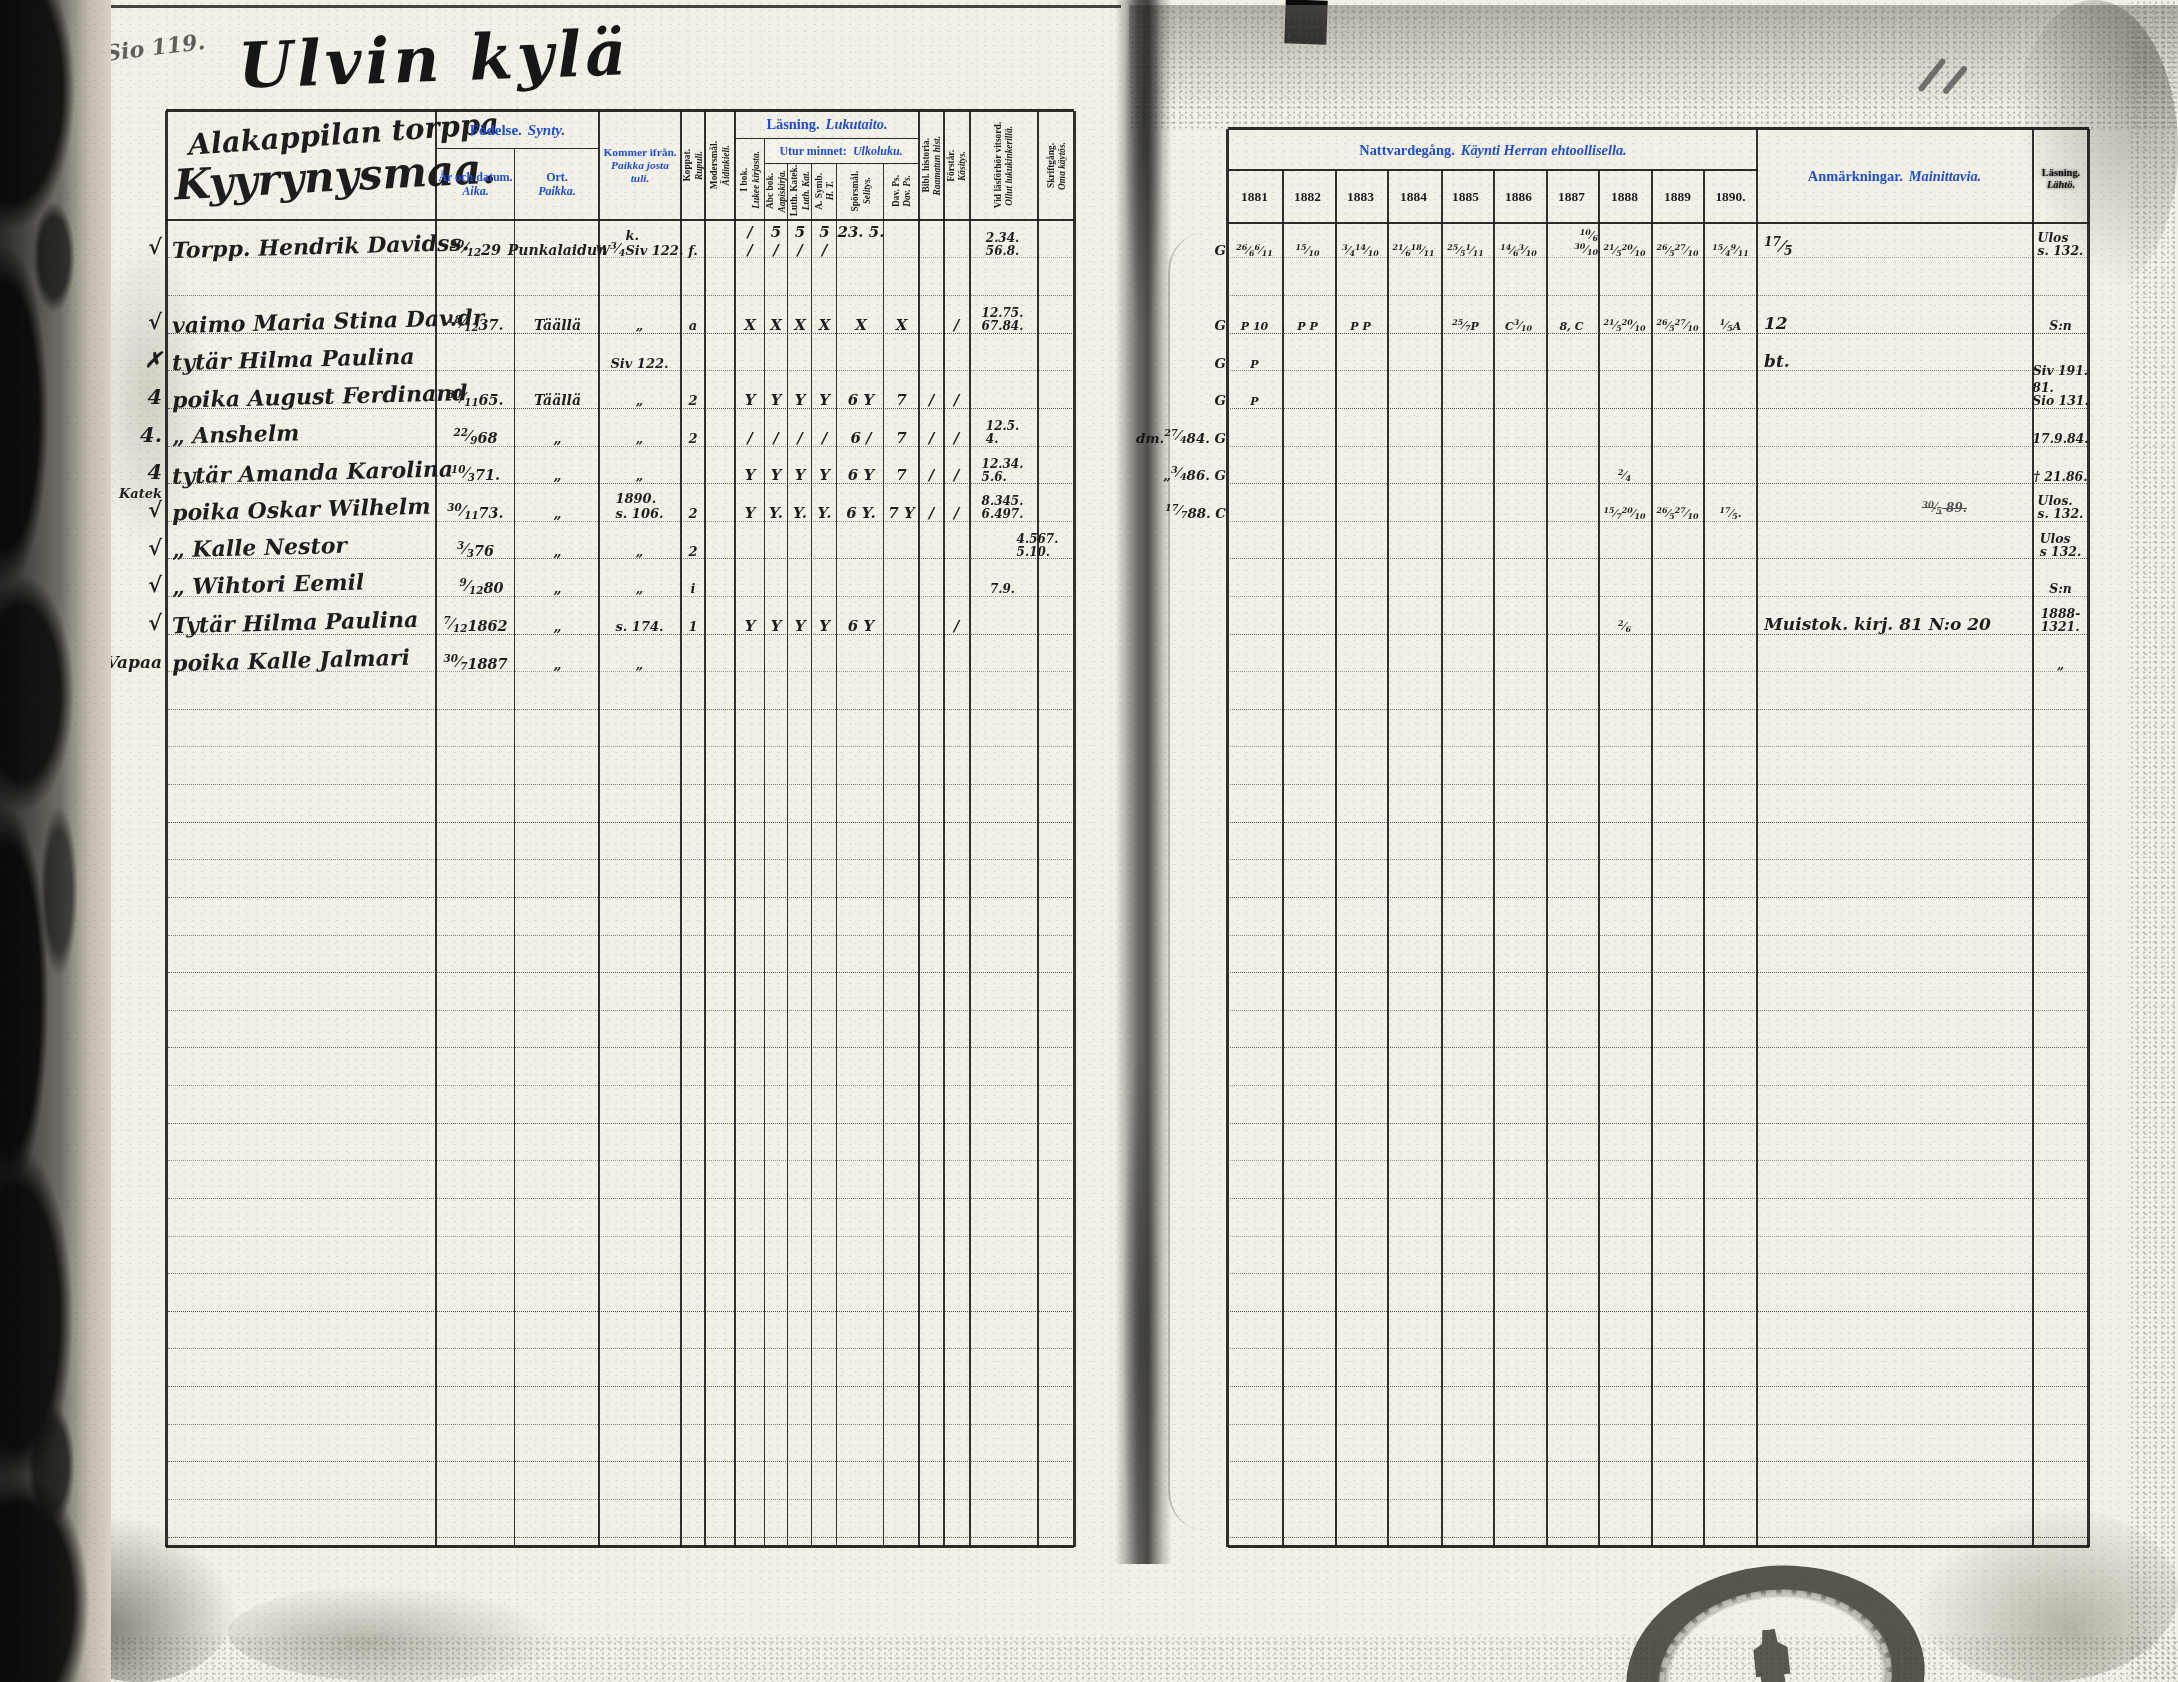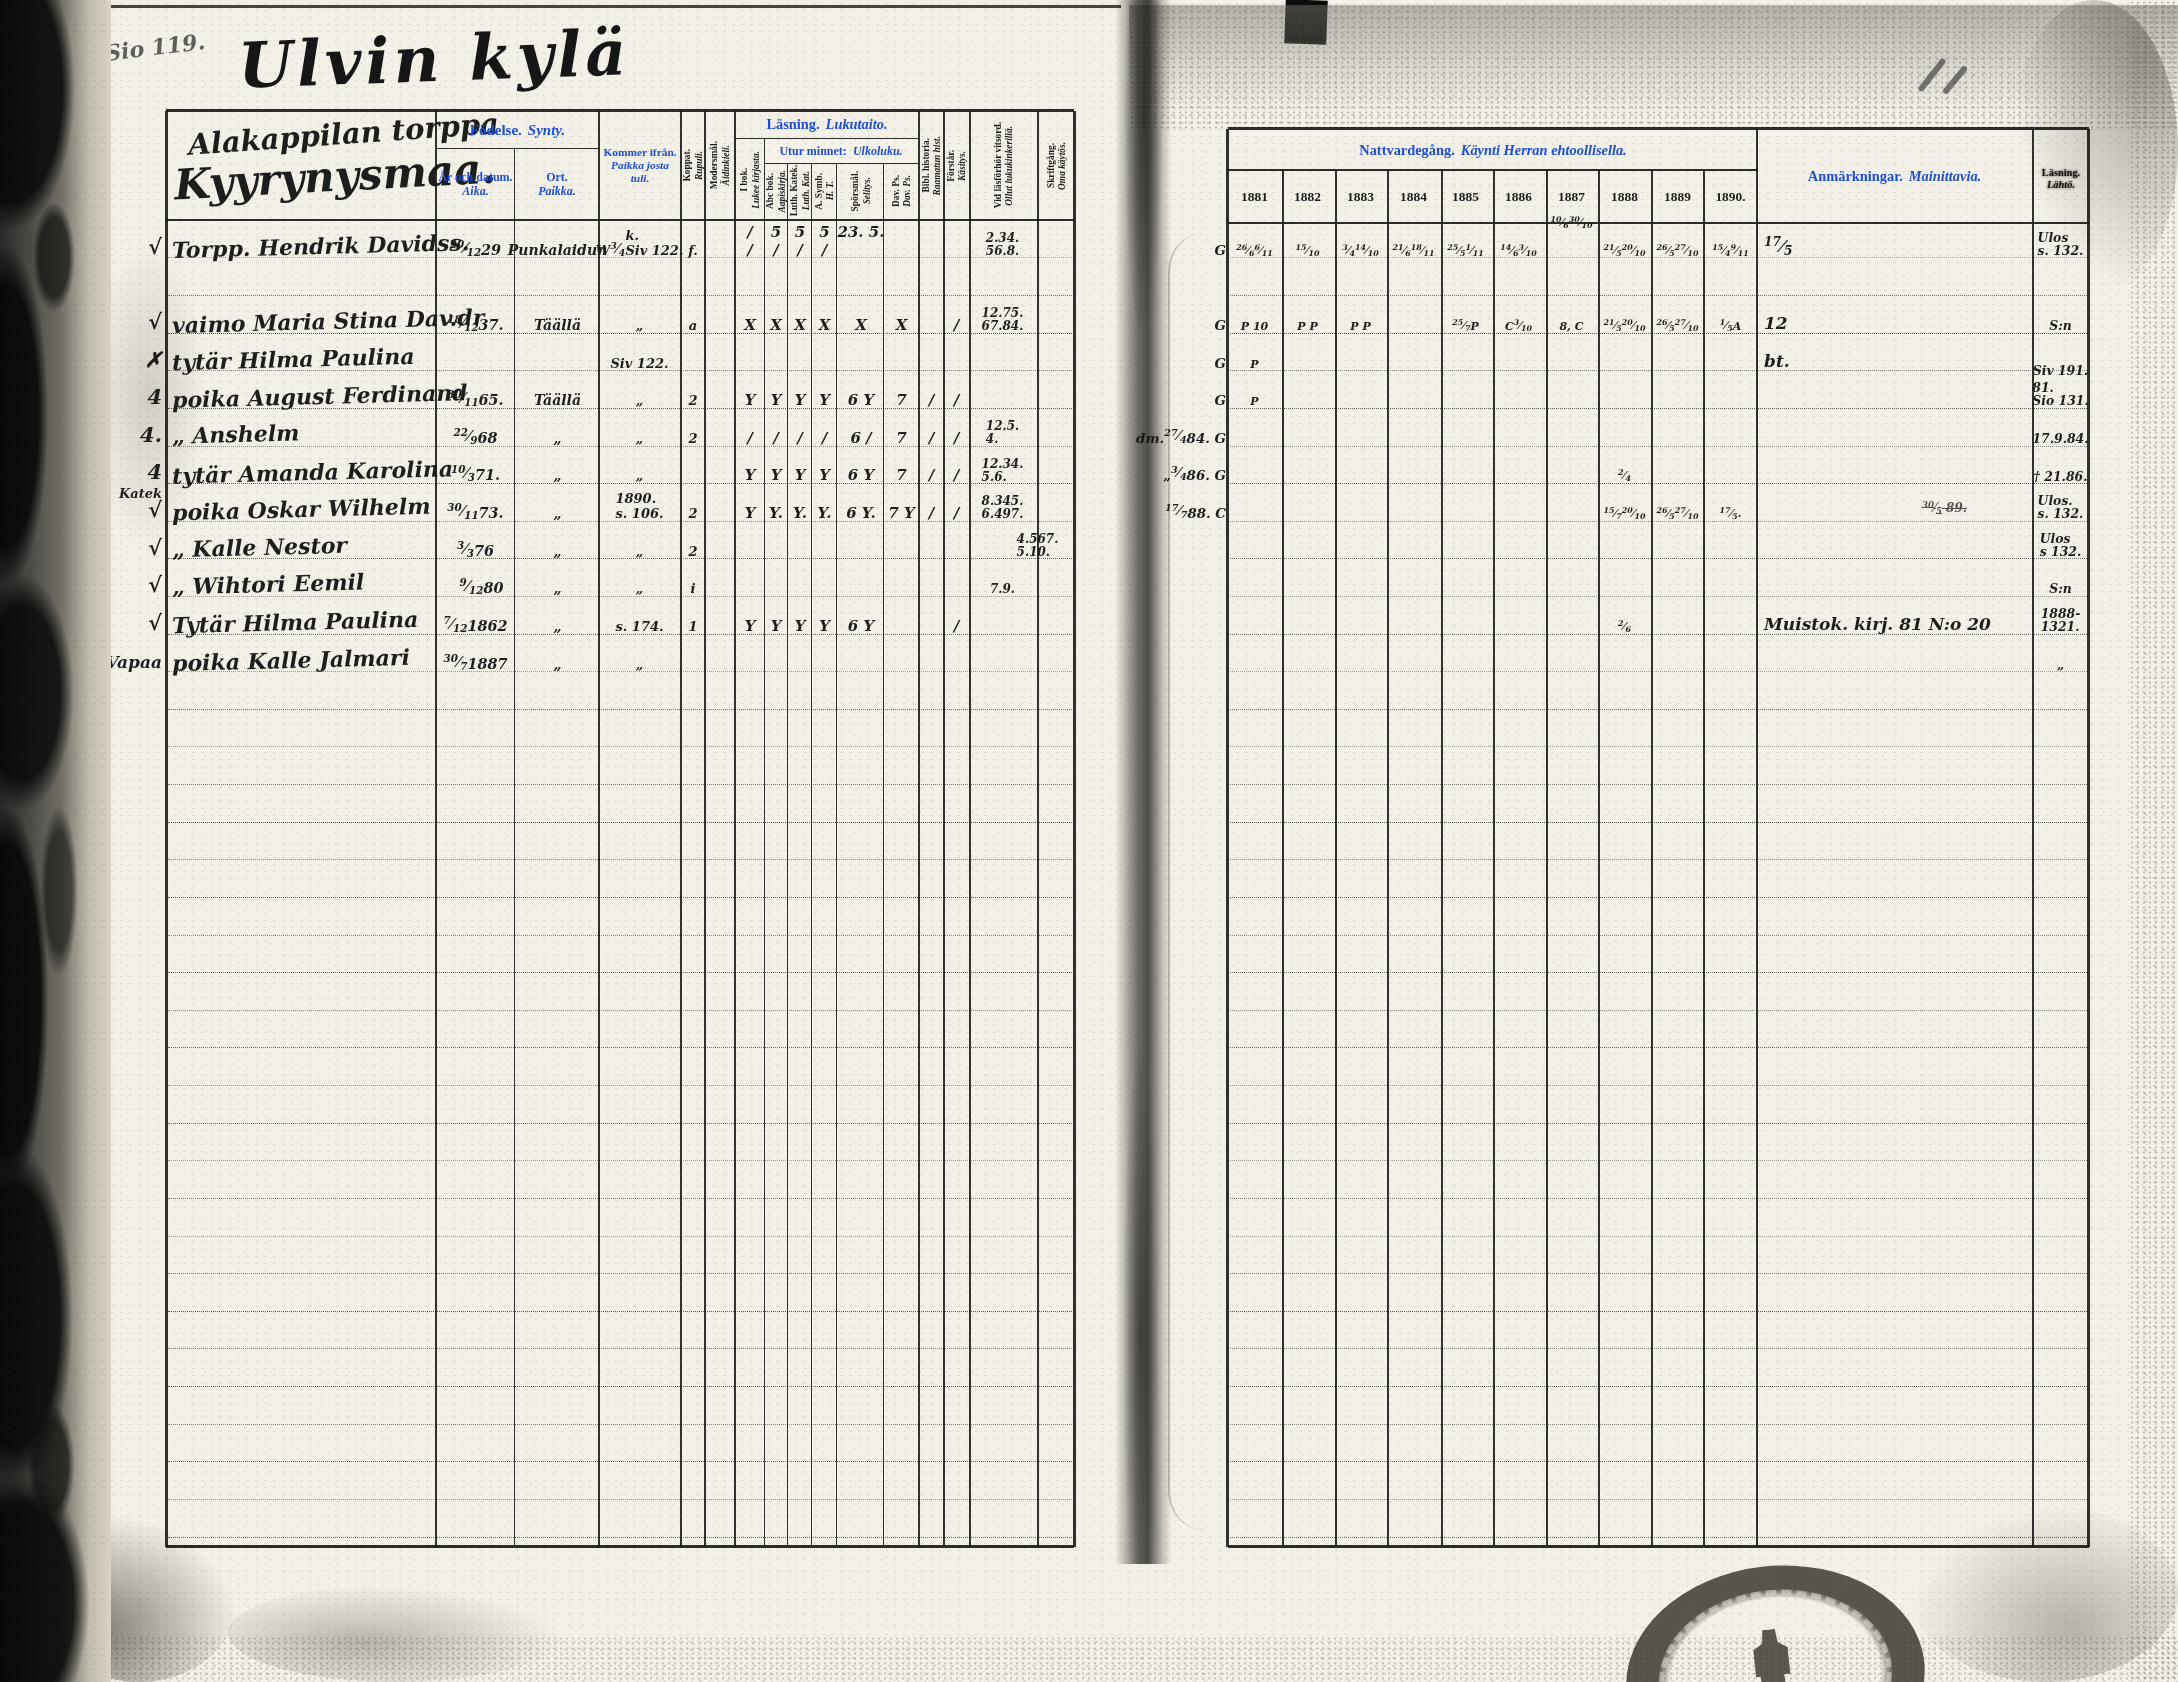--- a/index.html
+++ b/index.html
@@ -335,21 +335,21 @@
         <span class="fr"><sup>18</sup>⁄<sub>11</sub></span>
       </div>
       <div class="cell hw" style="position: absolute; left: 1439px; top: 228px; width: 53px; height: 30px; display: flex; align-items: flex-end; justify-content: center; font-size: 11px;">
         <span class="fr"><sup>25</sup>⁄<sub>5</sub></span> 
         <span class="fr"><sup>1</sup>⁄<sub>11</sub></span>
       </div>
       <div class="cell hw" style="position: absolute; left: 1492px; top: 228px; width: 53px; height: 30px; display: flex; justify-content: center; font-size: 11px;">
         <span class="fr"><sup>14</sup>⁄<sub>6</sub></span> 
         <span class="fr"><sup>3</sup>⁄<sub>10</sub></span>
       </div>
-      <div class="cell hw" style="position: absolute; left: 1545px; top: 216px; width: 53px; height: 30px; display: flex; align-items: flex-start; justify-content: center; font-size: 11px;">
+      <div class="cell hw" style="position: absolute; left: 1545px; top: 228px; width: 53px; height: 30px; display: flex; align-items: flex-end; justify-content: center; font-size: 11px; flex-direction: column;">
         <span class="fr"><sup>10</sup>⁄<sub>6</sub></span> 
         <span class="fr"><sup>30</sup>⁄<sub>10</sub></span>
       </div>
       <div class="cell hw" style="position: absolute; left: 1598px; top: 228px; width: 53px; height: 30px; display: flex; align-items: flex-end; justify-content: center; font-size: 11px;">
         <span class="fr"><sup>21</sup>⁄<sub>5</sub></span> 
         <span class="fr"><sup>20</sup>⁄<sub>10</sub></span>
       </div>
       <div class="cell hw" style="position: absolute; left: 1651px; top: 228px; width: 53px; height: 30px; display: flex; align-items: flex-end; justify-content: center; font-size: 11px;">
         <span class="fr"><sup>26</sup>⁄<sub>5</sub></span> 
         <span class="fr"><sup>27</sup>⁄<sub>10</sub></span>

